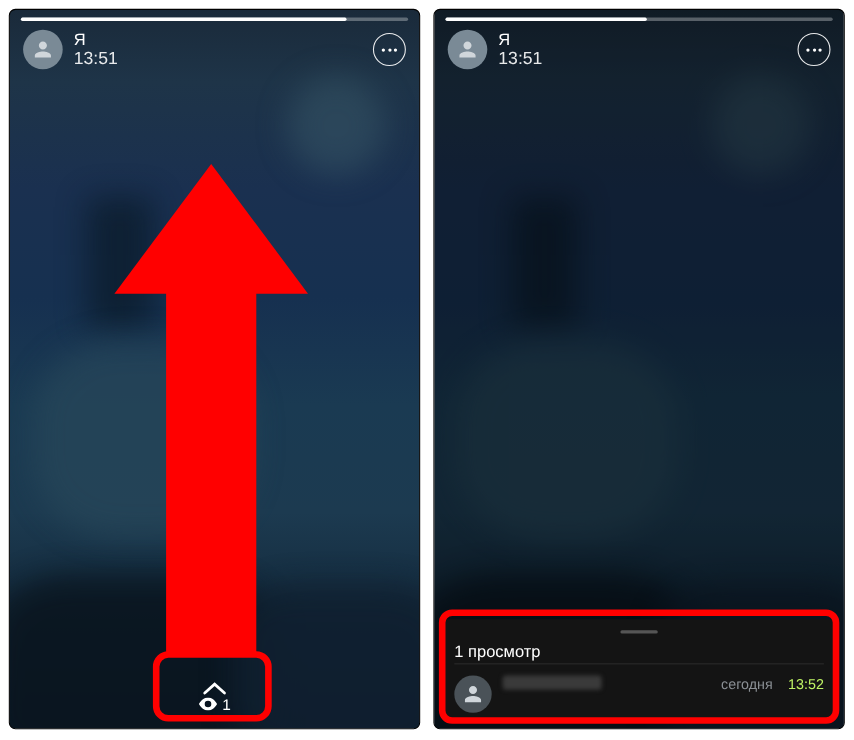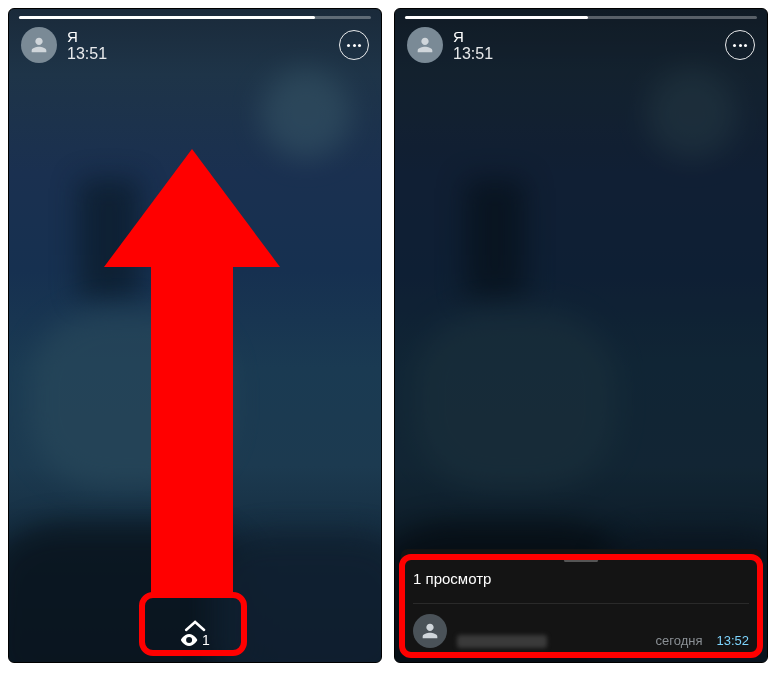--- a/index.html
+++ b/index.html
@@ -83,31 +83,31 @@
   
   .sheet {
     position:absolute; left:6px; right:6px; bottom:6px;
     background:#141414; color:#fff; border-radius:6px;
     padding:10px 12px 8px;
   }
   .sheet .grab {
     width:34px; height:3px; background:#555; border-radius:2px;
     margin:0 auto 8px;
   }
-  .sheet-title { font-size:15px; padding-bottom:16px; border-bottom:1px solid #2a2a2a; }
+  .sheet-title { font-size:15px; padding-bottom:2px; border-bottom:1px solid #2a2a2a; }
   .viewer-row {
-    display:flex; align-items:flex-end; padding-top:10px;
+    display:flex; align-items:flex-start; padding-top:10px;
   }
   .viewer-row .avatar { width:34px; height:34px; background:#4a5258; }
   .viewer-name {
     margin-left:10px; width:90px; height:13px;
     background:#3a3a3a; border-radius:3px; filter:blur(2px);
   }
   .viewer-when { margin-left:auto; font-size:13px; color:#8a8f94; }
-  .viewer-time { margin-left:14px; font-size:13px; color:#7dd3fc; }
+  .viewer-time { margin-left:14px; font-size:13px; color:#bef264; }
 
   
   .annot { position:absolute; pointer-events:none; }
   .arrow-stem {
     left:142px; top:236px; width:82px; height:348px; background:#f00;
   }
   .arrow-head {
     left:95px; top:140px; width:0; height:0;
     border-left:88px solid transparent;
     border-right:88px solid transparent;

